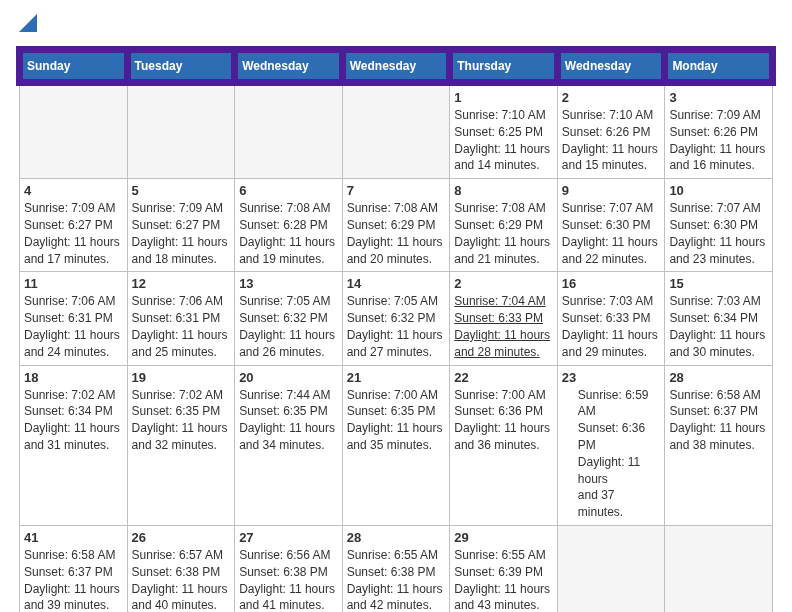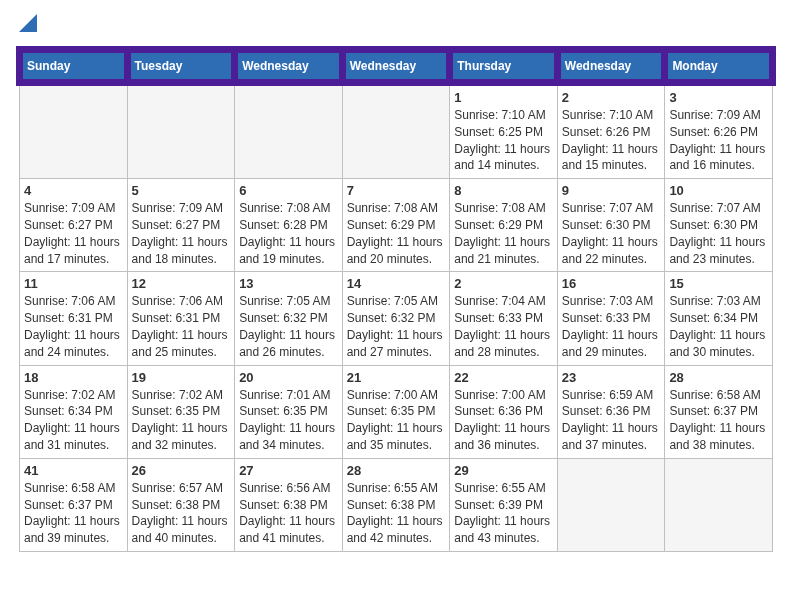--- a/index.html
+++ b/index.html
@@ -223,21 +223,21 @@
         </td>
         <td>
           <span class="day-number">14</span>
           <div class="day-info" style="white-space: pre-line;">Sunrise: 7:05 AM
 Sunset: 6:32 PM
 Daylight: 11 hours
 and 27 minutes.</div>
         </td>
         <td>
           <span class="day-number">2</span>
-          <div class="day-info" style="white-space: pre-line;">Sunrise: 7:04 AM
+          <div class="day-info" style="white-space: pre-line; text-decoration: underline;">Sunrise: 7:04 AM
 Sunset: 6:33 PM
 Daylight: 11 hours
 and 28 minutes.</div>
         </td>
         <td>
           <span class="day-number">16</span>
           <div class="day-info" style="white-space: pre-line;">Sunrise: 7:03 AM
 Sunset: 6:33 PM
 Daylight: 11 hours
 and 29 minutes.</div>
@@ -260,42 +260,42 @@
         </td>
         <td>
           <span class="day-number">19</span>
           <div class="day-info" style="white-space: pre-line;">Sunrise: 7:02 AM
 Sunset: 6:35 PM
 Daylight: 11 hours
 and 32 minutes.</div>
         </td>
         <td>
           <span class="day-number">20</span>
-          <div class="day-info" style="white-space: pre-line;">Sunrise: 7:01 AM
+          <div class="day-info" style="white-space: pre-line;">Sunrise: 7:44 AM
 Sunset: 6:35 PM
 Daylight: 11 hours
 and 34 minutes.</div>
         </td>
         <td>
           <span class="day-number">21</span>
           <div class="day-info" style="white-space: pre-line;">Sunrise: 7:00 AM
 Sunset: 6:35 PM
 Daylight: 11 hours
 and 35 minutes.</div>
         </td>
         <td>
           <span class="day-number">22</span>
           <div class="day-info" style="white-space: pre-line;">Sunrise: 7:00 AM
 Sunset: 6:36 PM
 Daylight: 11 hours
 and 36 minutes.</div>
         </td>
         <td>
           <span class="day-number">23</span>
-          <div class="day-info" style="white-space: pre-line;">Sunrise: 6:59 AM
+          <div class="day-info" style="white-space: pre-line; margin-left: 16px;">Sunrise: 6:59 AM
 Sunset: 6:36 PM
 Daylight: 11 hours
 and 37 minutes.</div>
         </td>
         <td>
           <span class="day-number">28</span>
           <div class="day-info" style="white-space: pre-line;">Sunrise: 6:58 AM
 Sunset: 6:37 PM
 Daylight: 11 hours
 and 38 minutes.</div>

